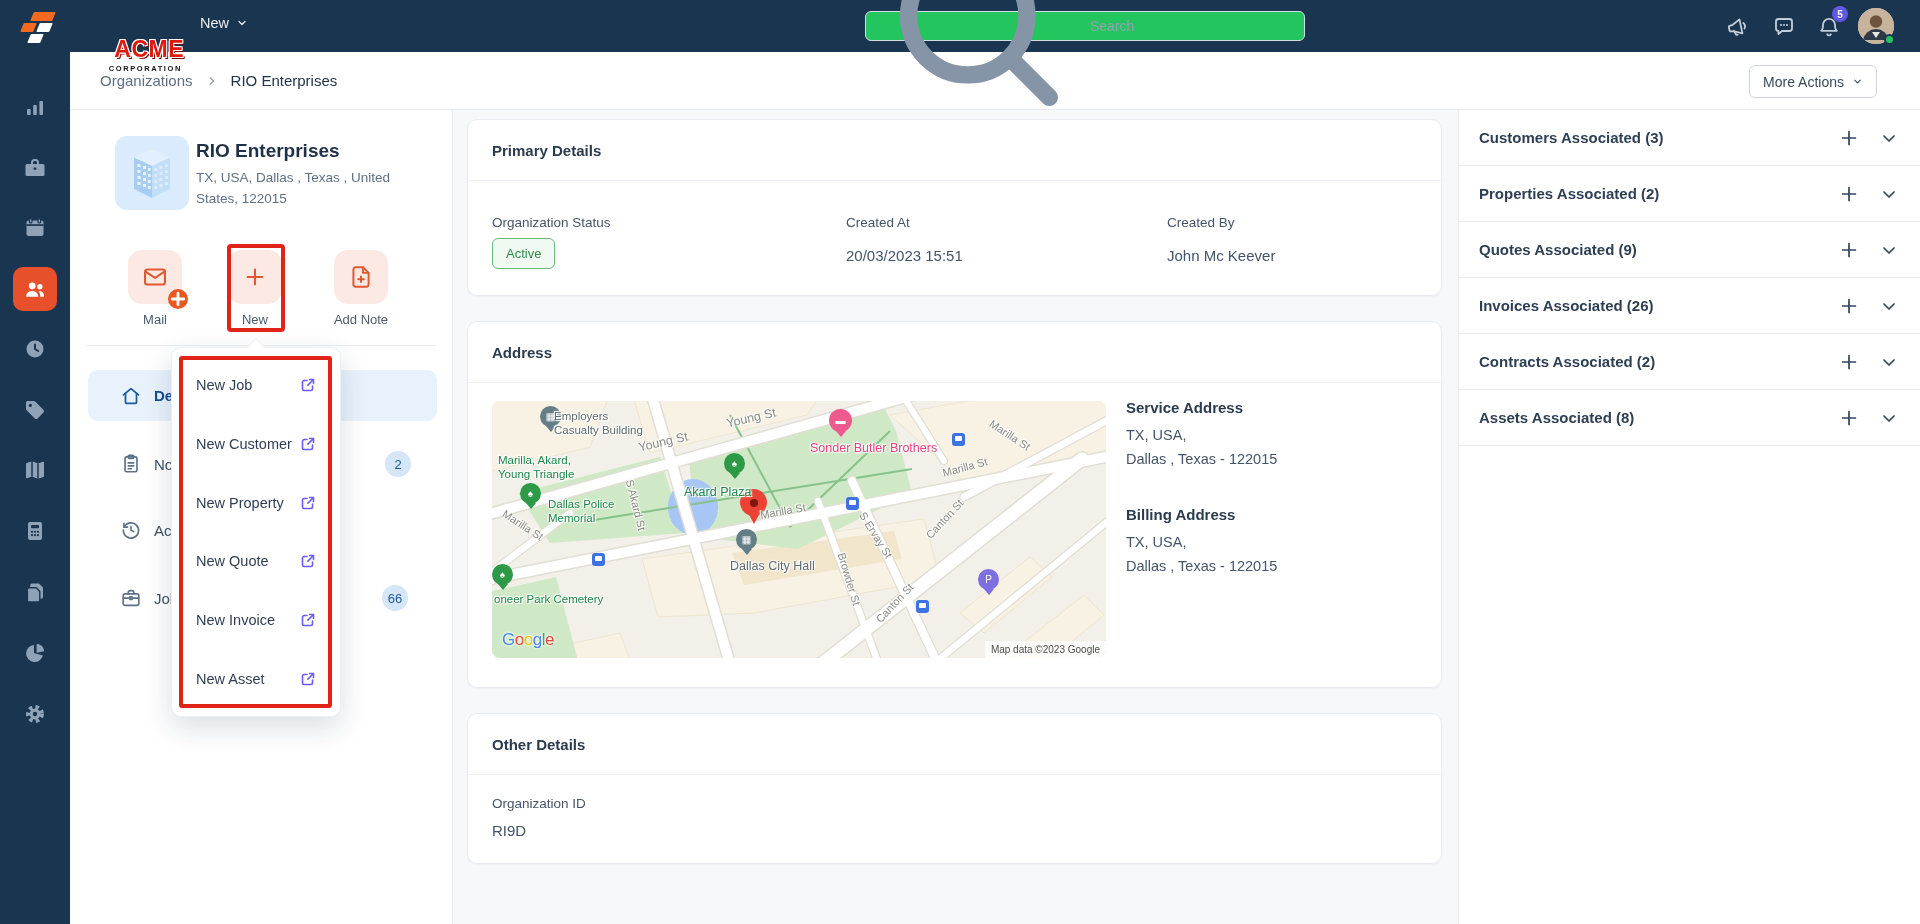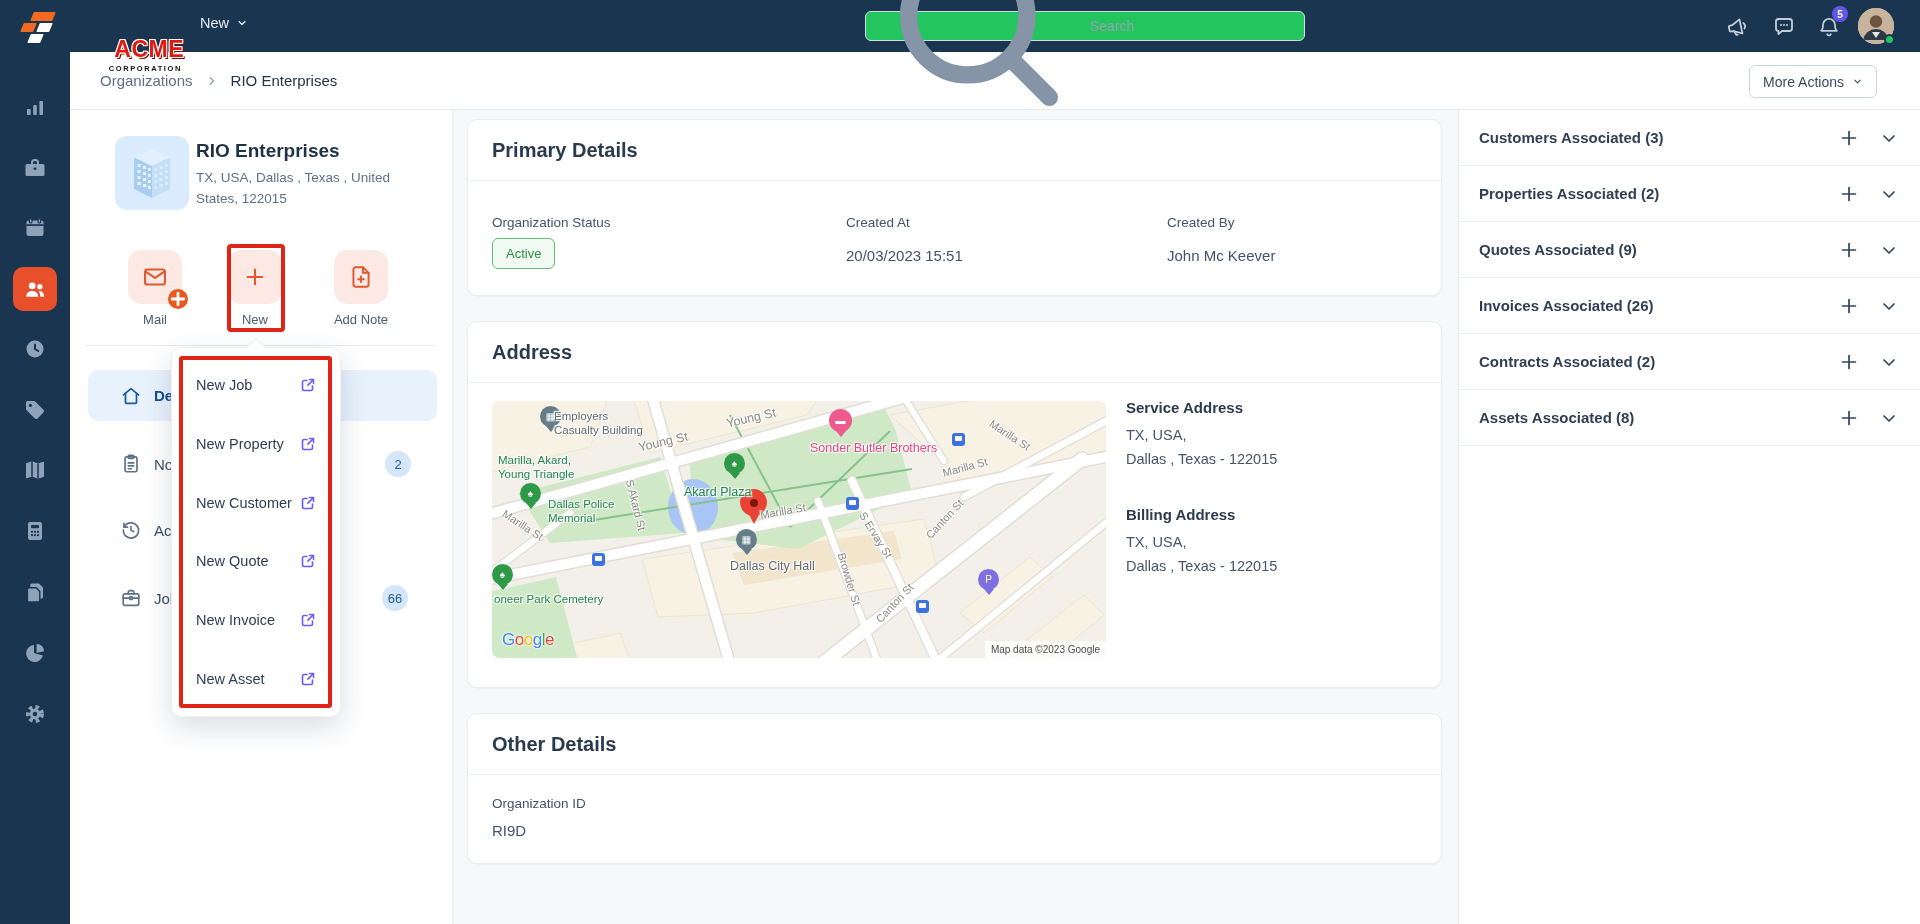--- a/index.html
+++ b/index.html
@@ -96,21 +96,21 @@
   .dd-item{flex:1;display:flex;align-items:center;justify-content:space-between;padding:0 24px;}
   .dd-item .dlbl{font-size:14.5px;font-weight:500;color:#2f3e52;}
   .dd-item .ext{color:#6a5bf7;}
   .dd-item .ext svg{width:16px;height:16px;display:block;}
 
   
   .content{position:absolute;left:453px;top:110px;width:1005px;height:814px;background:#f6f8fa;z-index:5;}
   .card{position:absolute;left:14px;width:975px;background:#fff;border:1px solid #e9edf1;border-radius:10px;
         box-shadow:0 1px 2px rgba(16,24,40,.04);}
   .card-h{height:61px;display:flex;align-items:center;padding:0 24px;border-bottom:1px solid #eef1f5;
-          font-size:20px;font-weight:700;color:#2b3b4e;}
+          font-size:15px;font-weight:700;color:#2b3b4e;}
   .fld-lbl{position:absolute;font-size:13.5px;color:#44556a;}
   .fld-val{position:absolute;font-size:15px;color:#42536a;}
   .badge-active{position:absolute;display:inline-block;border:1px solid #66bb7a;background:#f0faf2;
                 color:#2f8d4a;font-size:13px;padding:7px 13px;border-radius:6px;}
 
   
   .map{position:absolute;left:24px;top:79px;width:614px;height:257px;border-radius:8px;overflow:hidden;
        background:#f2f0e9;}
   .map-svg{position:absolute;left:0;top:0;width:614px;height:257px;}
   .ml{position:absolute;font-size:11px;color:#8a8a84;white-space:nowrap;
@@ -639,31 +639,31 @@
       <span class="dlbl">New Job</span>
       <span class="ext">
           <svg viewBox="0 0 16 16" fill="none" stroke="currentColor" stroke-width="1.6" stroke-linecap="round" stroke-linejoin="round">
             <path d="M7 3.5H4.2A1.7 1.7 0 0 0 2.5 5.2v6.6a1.7 1.7 0 0 0 1.7 1.7h6.6a1.7 1.7 0 0 0 1.7-1.7V9"></path>
             <path d="M9.6 2.5h3.9v3.9"></path>
             <path d="M13.2 2.8 7.9 8.1"></path>
           </svg>
         </span>
     </div>
     <div class="dd-item">
-      <span class="dlbl">New Property</span>
+      <span class="dlbl">New Customer</span>
       <span class="ext">
           <svg viewBox="0 0 16 16" fill="none" stroke="currentColor" stroke-width="1.6" stroke-linecap="round" stroke-linejoin="round">
             <path d="M7 3.5H4.2A1.7 1.7 0 0 0 2.5 5.2v6.6a1.7 1.7 0 0 0 1.7 1.7h6.6a1.7 1.7 0 0 0 1.7-1.7V9"></path>
             <path d="M9.6 2.5h3.9v3.9"></path>
             <path d="M13.2 2.8 7.9 8.1"></path>
           </svg>
         </span>
     </div>
     <div class="dd-item">
-      <span class="dlbl">New Customer</span>
+      <span class="dlbl">New Property</span>
       <span class="ext">
           <svg viewBox="0 0 16 16" fill="none" stroke="currentColor" stroke-width="1.6" stroke-linecap="round" stroke-linejoin="round">
             <path d="M7 3.5H4.2A1.7 1.7 0 0 0 2.5 5.2v6.6a1.7 1.7 0 0 0 1.7 1.7h6.6a1.7 1.7 0 0 0 1.7-1.7V9"></path>
             <path d="M9.6 2.5h3.9v3.9"></path>
             <path d="M13.2 2.8 7.9 8.1"></path>
           </svg>
         </span>
     </div>
     <div class="dd-item">
       <span class="dlbl">New Quote</span>

